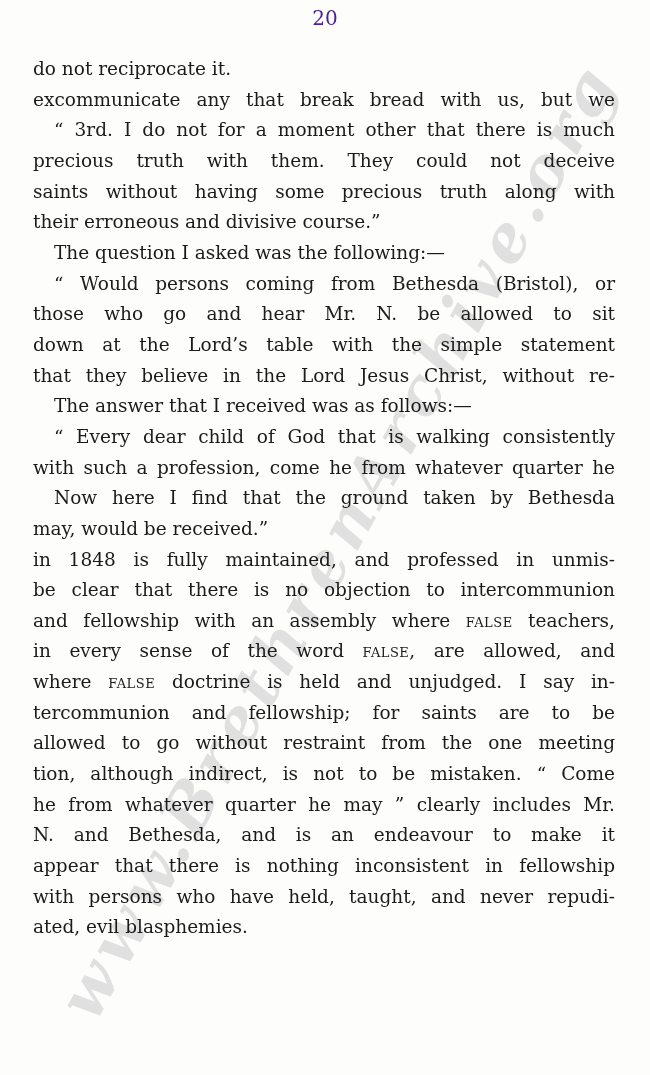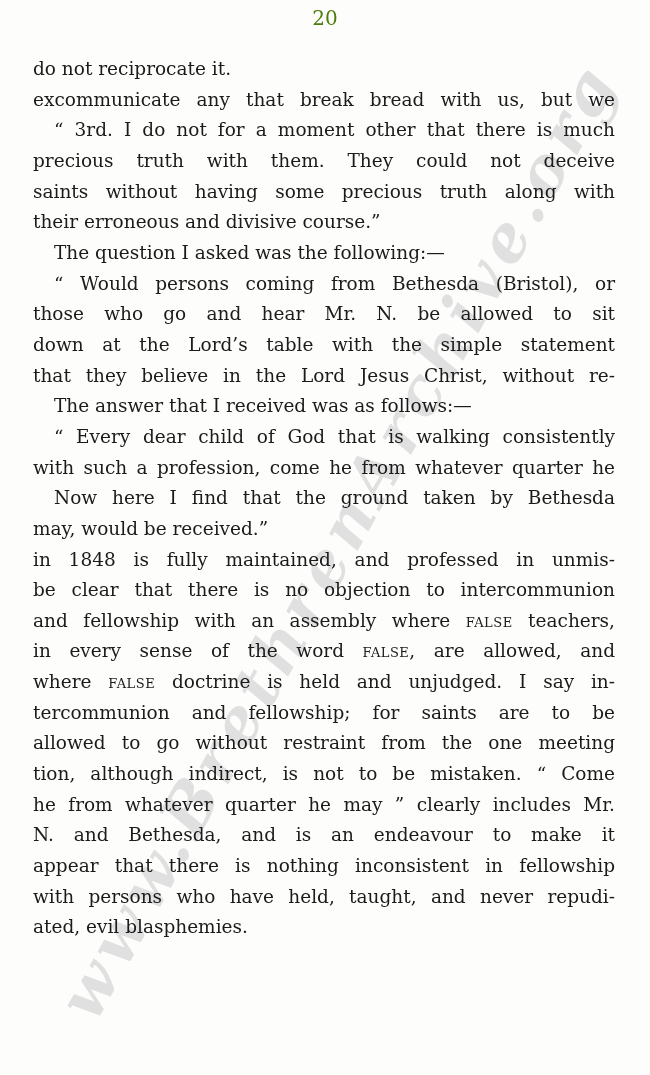--- a/index.html
+++ b/index.html
@@ -61,21 +61,21 @@
   }
   .italic { }
   .smallcaps { font-variant: small-caps; letter-spacing: 0.5px; }
   .roman { font-style: normal; }
 </style>
 </head>
 <body>
 
 <div class="page" style="background: rgb(253, 253, 252);">
   <div class="watermark" style="color: rgb(224, 224, 224);">www.BrethrenArchive.org</div>
-  <div class="page-number" style="color: #4d7c0f; text-align: center;">20</div>
+  <div class="page-number" style="color: #4c1d95; text-align: center;">20</div>
   <div class="text-block" id="text-block" style="color: rgb(27, 27, 27);">
       <div class="line last"><span class="roman">do not reciprocate it.</span></div>
       <div class="line full"><span class="roman">excommunicate any that break bread with us, but we</span></div>
       <div class="line full indent"><span class="roman">“ 3rd. I do not for a moment other that there is much</span></div>
       <div class="line full"><span class="roman">precious truth with them. They could not deceive</span></div>
       <div class="line full"><span class="roman">saints without having some precious truth along with</span></div>
       <div class="line last"><span class="roman">their erroneous and divisive course.”</span></div>
       <div class="line last indent"><span class="roman">The question I asked was the following:—</span></div>
       <div class="line full indent"><span class="roman">“ Would persons </span><span class="italic">coming from Bethesda</span><span class="roman"> (Bristol), or</span></div>
       <div class="line full"><span class="roman">those who go and hear Mr. N. be allowed to sit</span></div>

